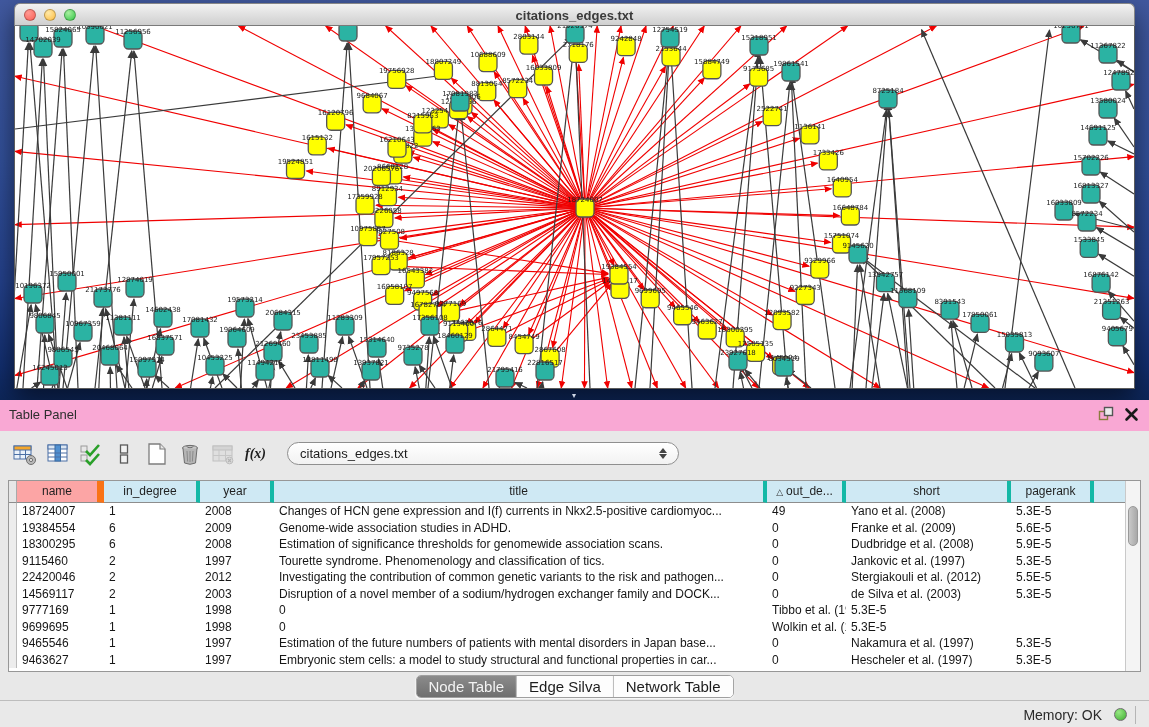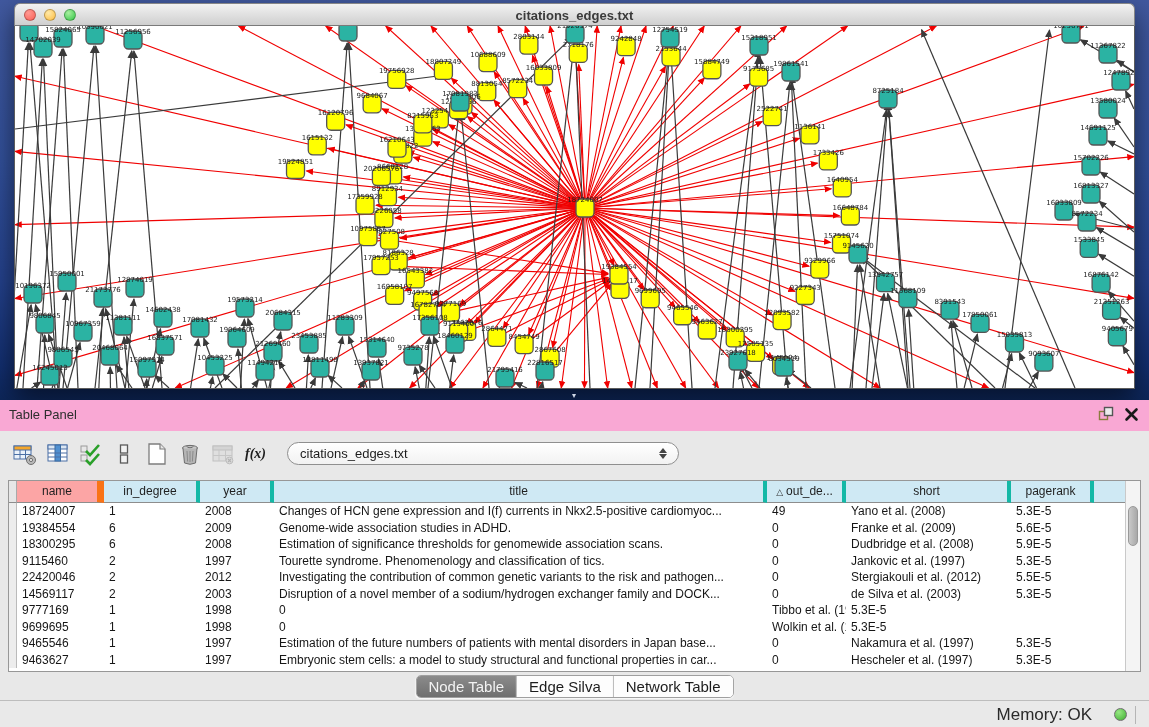--- a/index.html
+++ b/index.html
@@ -65,21 +65,21 @@
   .tabs{position:absolute;left:50%;top:3px;transform:translateX(-50%);display:flex;
         border:1px solid #9f9f9f;border-radius:5px;overflow:hidden;background:#fff;
         box-shadow:0 1px 1px rgba(255,255,255,.7);}
   .tab{padding:2px 12px;font-size:15px;height:17px;line-height:17px;color:#1d1d1d;background:#fdfdfd;
        border-right:1px solid #b5b5b5;}
   .tab:last-child{border-right:none;}
   .tab.sel{background:linear-gradient(#8b8b8b,#6f6f6f);color:#f3f3f3;}
 
   .statusbar{position:absolute;left:0;top:300px;right:0;height:27px;background:#e9e9e9;border-top:1px solid #bdbdbd;
              display:flex;align-items:center;justify-content:flex-end;}
-  .mem{font-size:17px;color:#2a2a2a;margin-right:22px;}
+  .mem{font-size:14px;color:#2a2a2a;margin-right:12px;}
   .memdot{width:13px;height:13px;border-radius:50%;border:1px solid #6f6f6f;box-sizing:border-box;
           background:radial-gradient(circle at 35% 30%,#97e883,#3fae31);}
   .statgrip{width:11px;height:18px;border-left:1px solid #b5b5b5;margin-left:8px;margin-right:2px;}
 </style>
 </head>
 <body>
 
 <div class="desktop">
   <div class="gwindow">
     <div class="titlebar">

